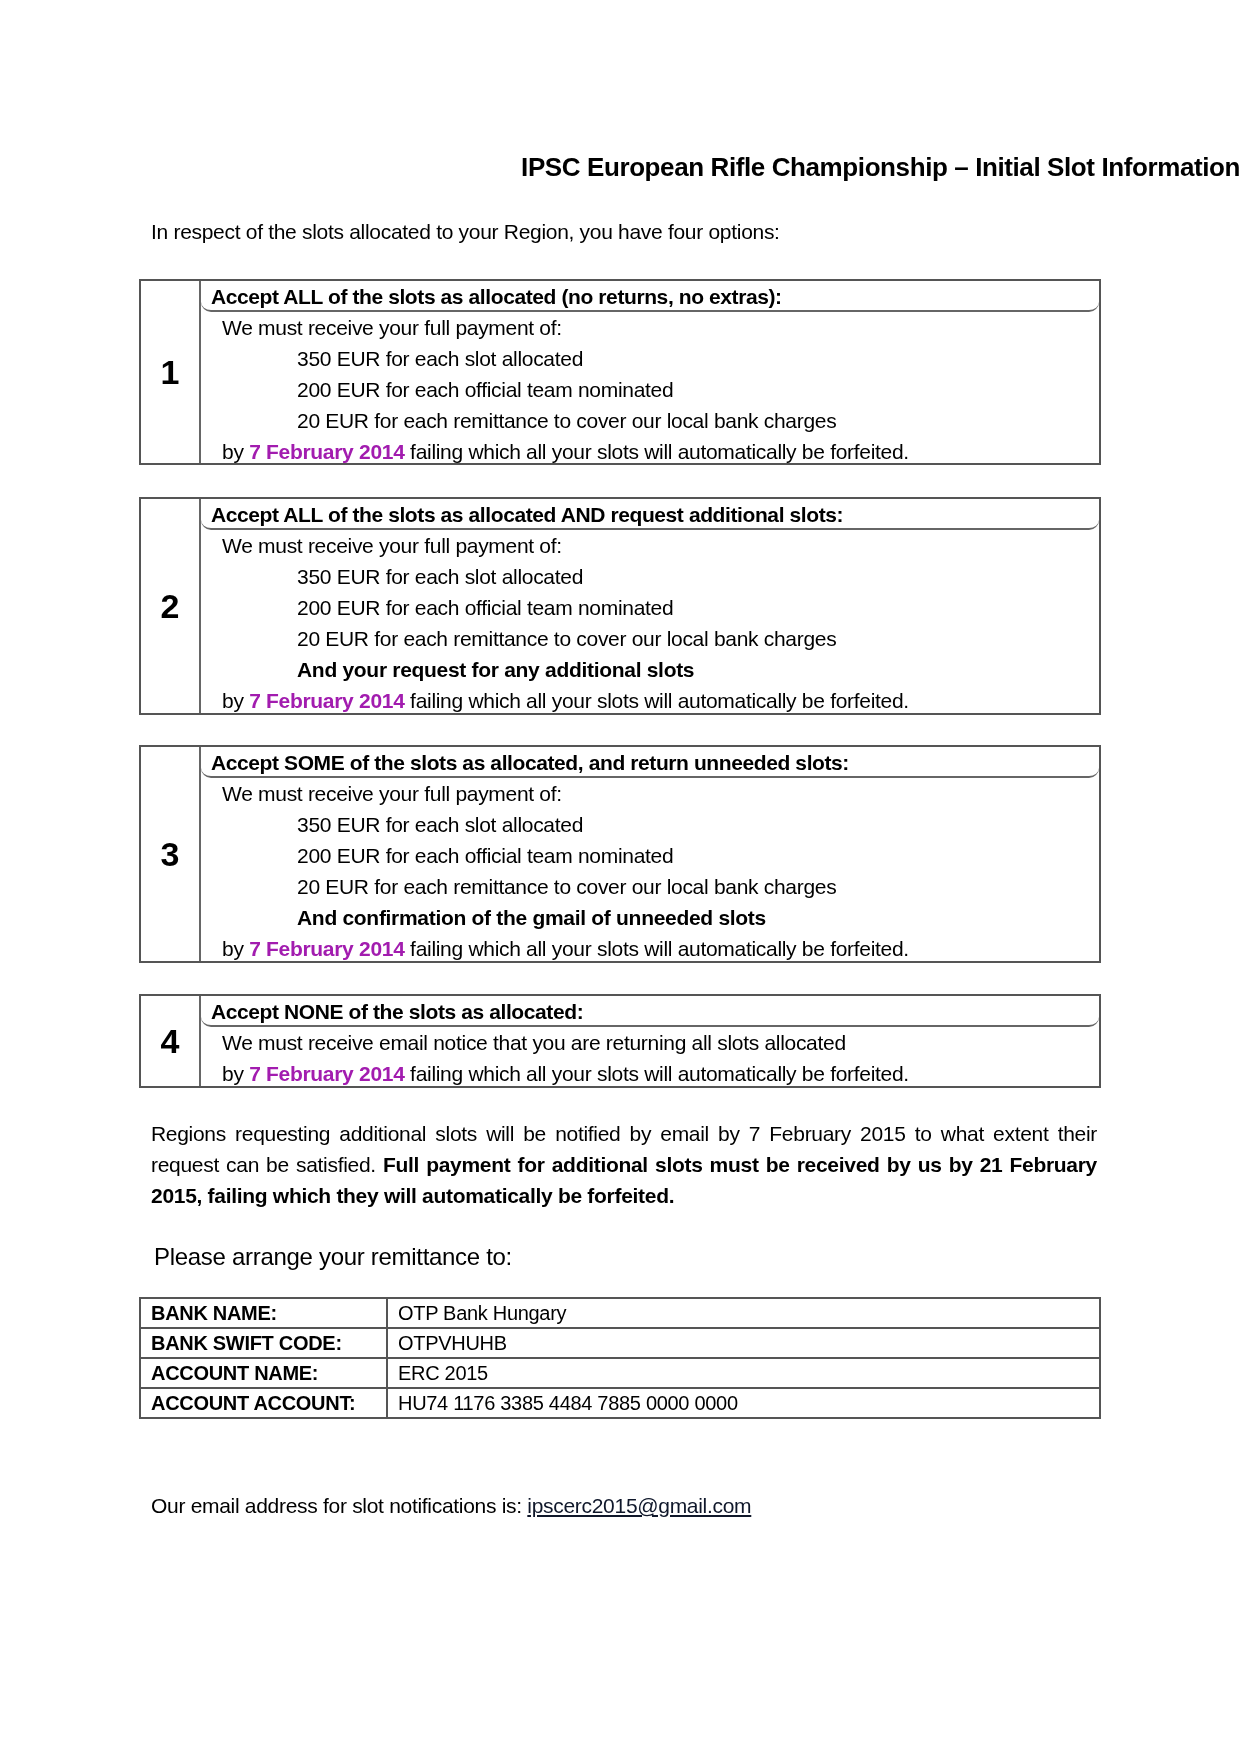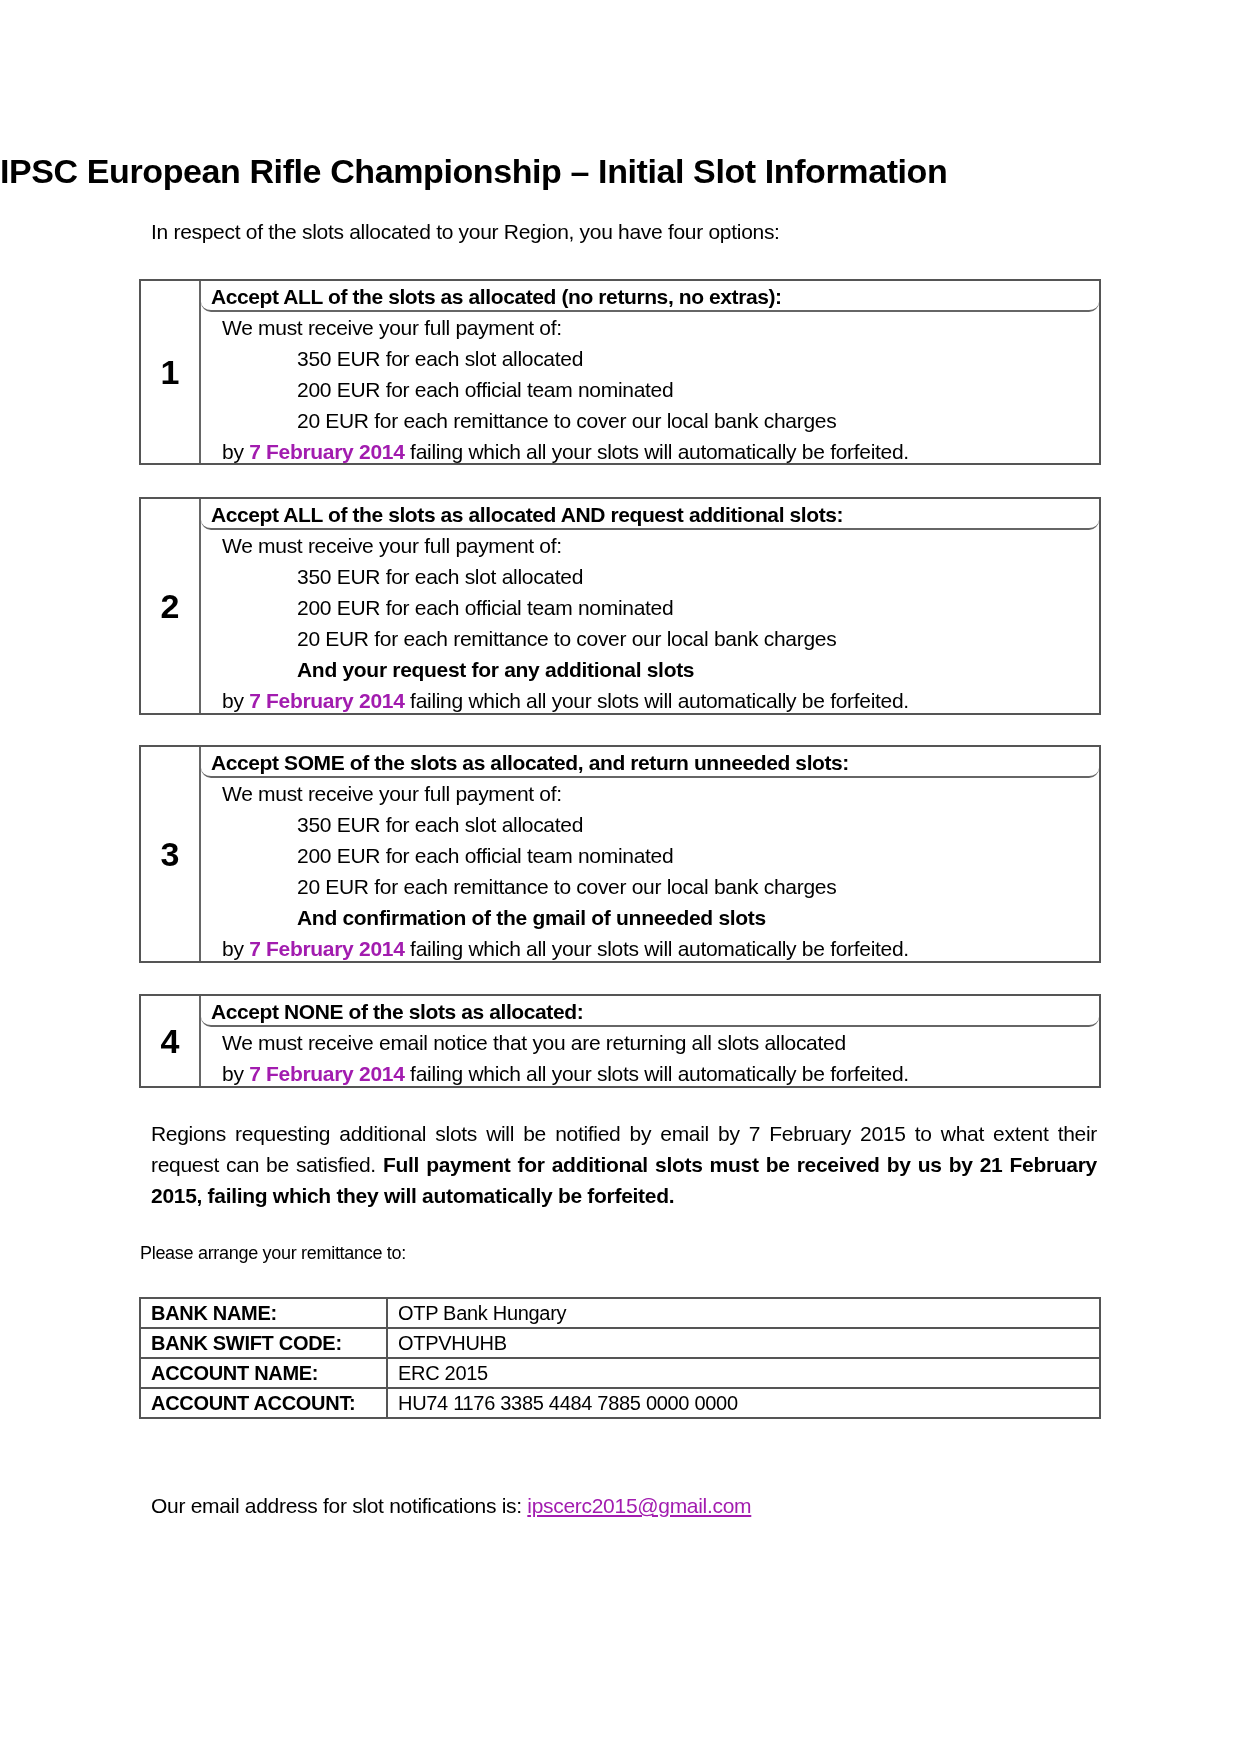--- a/index.html
+++ b/index.html
@@ -1,41 +1,41 @@
 <!DOCTYPE html>
 <html><head>
 <meta charset="utf-8">
 <style>
   html, body { margin: 0; padding: 0; background: #ffffff; }
   body { width: 1240px; height: 1754px; position: relative; overflow: hidden;
          font-family: "Liberation Sans", sans-serif; color: #000; }
-  .title { position: absolute; left: 0; width: 1240px; top: 152px; text-align: left;
-           font-size: 34px; font-weight: bold; letter-spacing: -0.4px; }
+  .title { position: absolute; left: 0; width: 1240px; top: 152px; text-align: right;
+           font-size: 26px; font-weight: bold; letter-spacing: -0.4px; }
   .intro { position: absolute; left: 151px; top: 220px; font-size: 21px; letter-spacing: -0.3px; }
   .opt { position: absolute; left: 139px; width: 962px; border: 2px solid #555;
          box-sizing: border-box; display: flex; }
   .opt-num { width: 58px; border-right: 2px solid #666; display: flex; align-items: center;
              justify-content: center; font-size: 34px; font-weight: bold; flex-shrink: 0; }
   .opt-body { flex: 1; display: flex; flex-direction: column; }
   .opt-head { height: 31px; line-height: 31px; border-bottom: 2px solid #666; padding-left: 10px;
               font-size: 21px; font-weight: bold; letter-spacing: -0.4px; box-sizing: border-box; border-radius: 10px; }
   .opt-lines { padding-left: 21px; }
   .line { height: 31px; line-height: 31px; font-size: 21px; letter-spacing: -0.3px; white-space: nowrap; }
   .indent { padding-left: 75px; }
   .bold { font-weight: bold; }
   .red { color: #a21caf; font-weight: bold; }
   .para { position: absolute; left: 151px; width: 946px; top: 1118px; font-size: 21px;
           line-height: 31px; text-align: justify; letter-spacing: -0.3px; }
-  .arrange { position: absolute; left: 140px; top: 1243px; font-size: 18px; letter-spacing: -0.3px; }
+  .arrange { position: absolute; left: 154px; top: 1243px; font-size: 24px; letter-spacing: -0.3px; }
   .bank { position: absolute; left: 139px; top: 1297px; width: 962px; border-collapse: collapse;
           border: 2px solid #444; }
   .bank td { border: 2px solid #555; height: 28px; padding: 0 10px; font-size: 20px; letter-spacing: -0.3px; }
   .bank td.k { width: 225px; font-weight: bold; border-radius: 11px; }
   .email-line { position: absolute; left: 151px; top: 1494px; font-size: 21px; letter-spacing: -0.3px; }
-  .email-link { color: #a21caf; text-decoration: underline; }
+  .email-link { color: #0f172a; text-decoration: underline; }
 </style>
 </head>
 <body>
 
 <div class="title">IPSC European Rifle Championship – Initial Slot Information</div>
 <div class="intro">In respect of the slots allocated to your Region, you have four options:</div>
 
 <div class="opt" style="top:279px;height:186px;">
   <div class="opt-num">1</div>
   <div class="opt-body">

